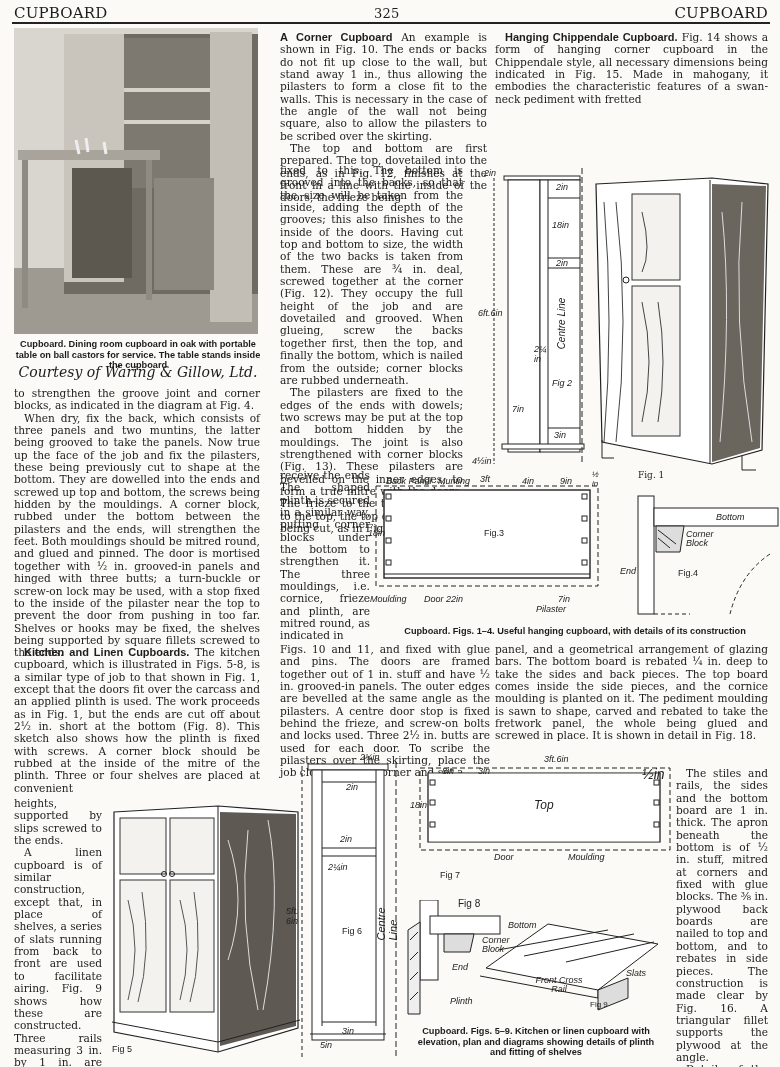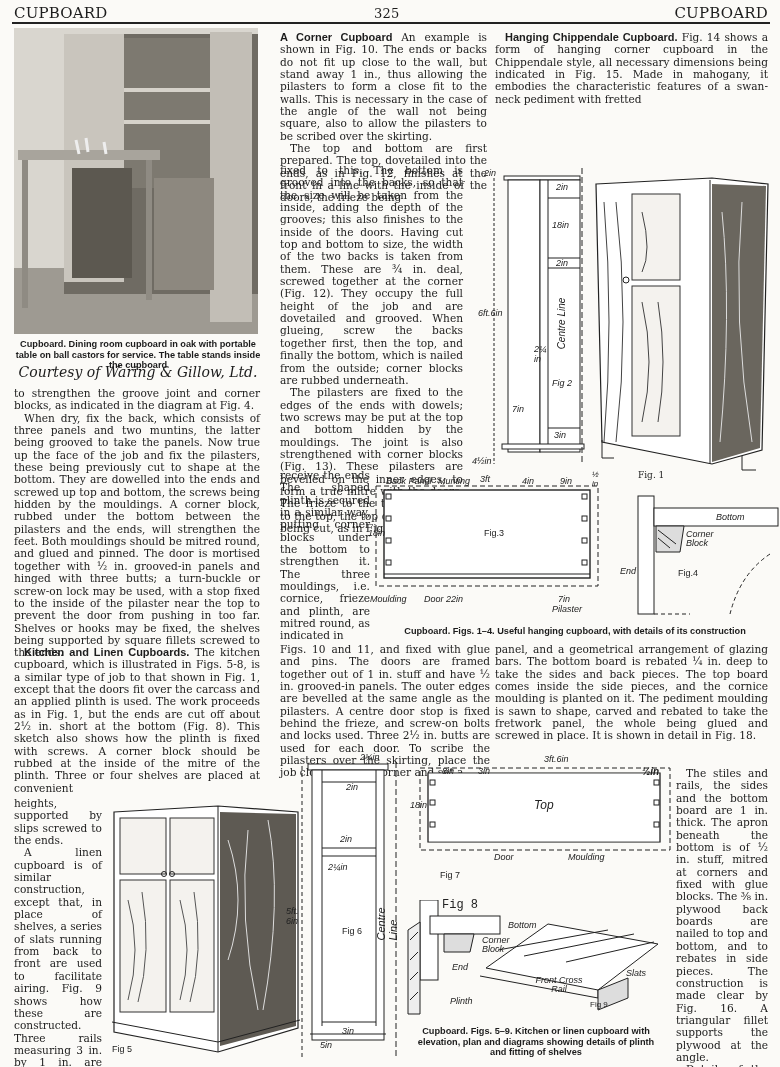--- a/index.html
+++ b/index.html
@@ -164,21 +164,21 @@
   <div class="abs lbl" style="left:66px;top:0px;">Munting</div>
   <div class="abs lbl" style="left:108px;top:-2px;">3ft</div>
   <div class="abs lbl" style="left:150px;top:0px;">4in</div>
   <div class="abs lbl" style="left:188px;top:0px;">9in</div>
   <div class="abs lbl" style="left:220px;top:-6px;font-size:8px;">½ in</div>
   <div class="abs lbl" style="left:-4px;top:52px;">18in</div>
   <div class="abs lbl" style="left:96px;top:52px;font-style:normal;padding-left:16px;">Fig.3</div>
   <div class="abs lbl" style="left:-2px;top:118px;">Moulding</div>
   <div class="abs lbl" style="left:52px;top:118px;">Door 22in</div>
   <div class="abs lbl" style="left:186px;top:118px;">7in</div>
-  <div class="abs lbl" style="left:180px;top:128px;">Pilaster</div>
+  <div class="abs lbl" style="left:164px;top:128px;">Pilaster</div>
 </div>
 
 <div class="abs" style="left:620px;top:494px;width:160px;height:126px;">
   <svg width="160" height="126" viewBox="0 0 160 126">
     <rect x="18" y="2" width="16" height="118" fill="#fff" stroke="#222"></rect>
     <rect x="34" y="14" width="124" height="18" fill="#fff" stroke="#222"></rect>
     <path d="M36 32 L64 32 L60 58 L36 58 Z" fill="#ddd" stroke="#222"></path>
     <path d="M38 36 L56 50 M38 44 L50 54" stroke="#222"></path>
     <path d="M34 120 L70 120 M150 60 q-30 20 -40 60" stroke="#222" stroke-dasharray="4,3" fill="none"></path>
   </svg>
@@ -224,37 +224,37 @@
         <rect x="26" y="40" width="5" height="5"></rect>
         <rect x="26" y="62" width="5" height="5"></rect>
       <rect x="250" y="20" width="5" height="5"></rect>
         <rect x="250" y="40" width="5" height="5"></rect>
         <rect x="250" y="62" width="5" height="5"></rect>
     </g>
   </svg>
   <div class="abs lbl" style="left:38px;top:6px;">8in</div>
   <div class="abs lbl" style="left:74px;top:6px;">3in</div>
   <div class="abs lbl" style="left:140px;top:-6px;">3ft.6in</div>
-  <div class="abs lbl" style="left:238px;top:6px;font-size:10px;font-weight:bold;">½in</div>
+  <div class="abs lbl" style="left:238px;top:6px;font-size:14px;">½in</div>
   <div class="abs lbl" style="left:6px;top:40px;">18in</div>
   <div class="abs lbl" style="left:130px;top:38px;font-size:12px;">Top</div>
   <div class="abs lbl" style="left:36px;top:70px;font-style:normal;margin-top:40px;">Fig 7</div>
   <div class="abs lbl" style="left:90px;top:92px;">Door</div>
   <div class="abs lbl" style="left:164px;top:92px;">Moulding</div>
 </div>
 
 <div class="abs" style="left:404px;top:900px;width:140px;height:120px;">
   <svg width="140" height="120" viewBox="0 0 140 120">
     <rect x="16" y="0" width="18" height="80" fill="#fff" stroke="#222"></rect>
     <rect x="26" y="16" width="70" height="18" fill="#fff" stroke="#222"></rect>
     <path d="M40 34 L70 34 L66 52 L40 52 Z" fill="#ddd" stroke="#222"></path>
     <path d="M4 30 L16 22 L16 114 L4 114 Z" fill="#eee" stroke="#222"></path>
     <path d="M6 40 L14 32 M6 60 L14 52 M6 80 L14 72 M6 100 L14 92" stroke="#222"></path>
   </svg>
-  <div class="abs lbl" style="left:38px;top:-2px;font-style:normal;font-size:12px;font-family:Liberation Mono, monospace;">Fig 8</div>
+  <div class="abs lbl" style="left:54px;top:-2px;font-style:normal;font-size:10px;">Fig 8</div>
   <div class="abs lbl" style="left:104px;top:20px;">Bottom</div>
   <div class="abs lbl" style="left:78px;top:36px;width:40px;line-height:9px;">Corner Block</div>
   <div class="abs lbl" style="left:48px;top:62px;">End</div>
   <div class="abs lbl" style="left:46px;top:96px;">Plinth</div>
 </div>
 
 <div class="abs" style="left:478px;top:920px;width:186px;height:96px;">
   <svg width="186" height="96" viewBox="0 0 186 96">
     <path d="M8 48 L120 70 L180 24 L70 4 Z" fill="#fff" stroke="#222"></path>
     <path d="M20 30 L130 10 M46 36 L156 14 M88 42 L176 22" stroke="#222"></path>

